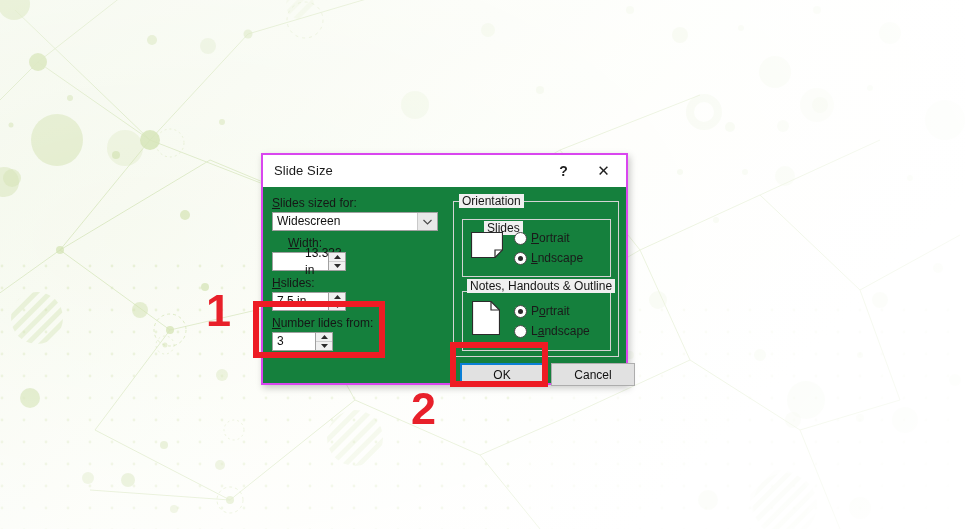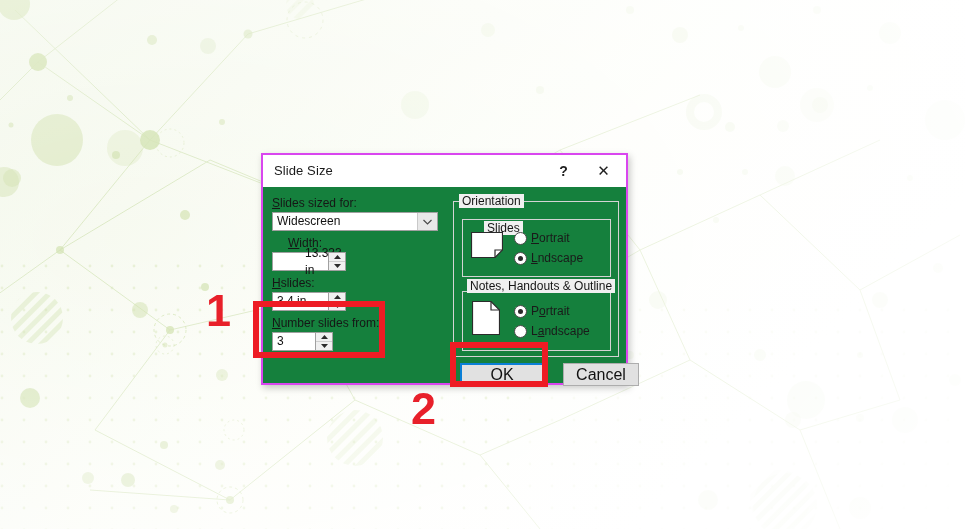--- a/index.html
+++ b/index.html
@@ -174,21 +174,21 @@
   }
   .page-icon { position: absolute; }
 
   
   .btn {
     position: absolute;
     height: 23px;
     background: #e1e1e1;
     border: 1px solid #adadad;
     box-sizing: border-box;
-    font-size: 16px;
+    font-size: 12px;
     color: #111;
     display: flex;
     align-items: center;
     justify-content: center;
     cursor: default;
   }
   .btn.focused {
     border: 2px solid #0a7fd6;
   }
 
@@ -396,36 +396,36 @@
         </span>
       <span class="half">
           <svg width="7" height="4" viewBox="0 0 7 4">
             <path d="M3.5 4 L0 0 L7 0 Z" fill="#2b2b2b"></path>
           </svg>
         </span>
     </div>
 
     <div class="lbl" style="left:9px; top:89px;"><u>H</u><span>slides:</span></div>
     <div class="field" style="left:9px; top:105px; width:57px;">
-      <span class="val">3.4 in</span>
+      <span class="val">7.5 in</span>
     </div>
     <div class="spin" style="left:66px; top:105px;">
       <span class="half">
           <svg width="7" height="4" viewBox="0 0 7 4">
             <path d="M3.5 0 L7 4 L0 4 Z" fill="#2b2b2b"></path>
           </svg>
         </span>
       <span class="half">
           <svg width="7" height="4" viewBox="0 0 7 4">
             <path d="M3.5 4 L0 0 L7 0 Z" fill="#2b2b2b"></path>
           </svg>
         </span>
     </div>
 
-    <div class="lbl" style="left:9px; top:129px;"><u>N</u><span>umber slides from:</span></div>
+    <div class="lbl" style="left:9px; top:129px;"><u>N</u><span>umber lides from:</span></div>
     <div class="field" style="left:9px; top:145px; width:44px;">
       <span class="val">3</span>
     </div>
     <div class="spin" style="left:53px; top:145px;">
       <span class="half">
           <svg width="7" height="4" viewBox="0 0 7 4">
             <path d="M3.5 0 L7 4 L0 4 Z" fill="#2b2b2b"></path>
           </svg>
         </span>
       <span class="half">
@@ -466,21 +466,21 @@
     <div class="radio-row" style="left:251px; top:117px;">
       <span class="radio on"></span>
       <span>P<u>o</u>rtrait</span>
     </div>
     <div class="radio-row" style="left:251px; top:137px;">
       <span class="radio"></span>
       <span>L<u>a</u>ndscape</span>
     </div>
 
     <div class="btn focused" style="left:197px; top:176px; width:84px;">OK</div>
-    <div class="btn" style="left:300px; top:176px; width:76px;">Cancel</div>
+    <div class="btn" style="left:288px; top:176px; width:84px;">Cancel</div>
   </div>
 </div>
 
 <div class="annot-box" style="left:253px; top:301px; width:132px; height:57px;"></div>
 <div class="annot-num" style="left:206px; top:288px;">1</div>
 
 <div class="annot-box" style="left:450px; top:342px; width:98px; height:45px;"></div>
 <div class="annot-num" style="left:411px; top:386px;">2</div>
 
 </body></html>

